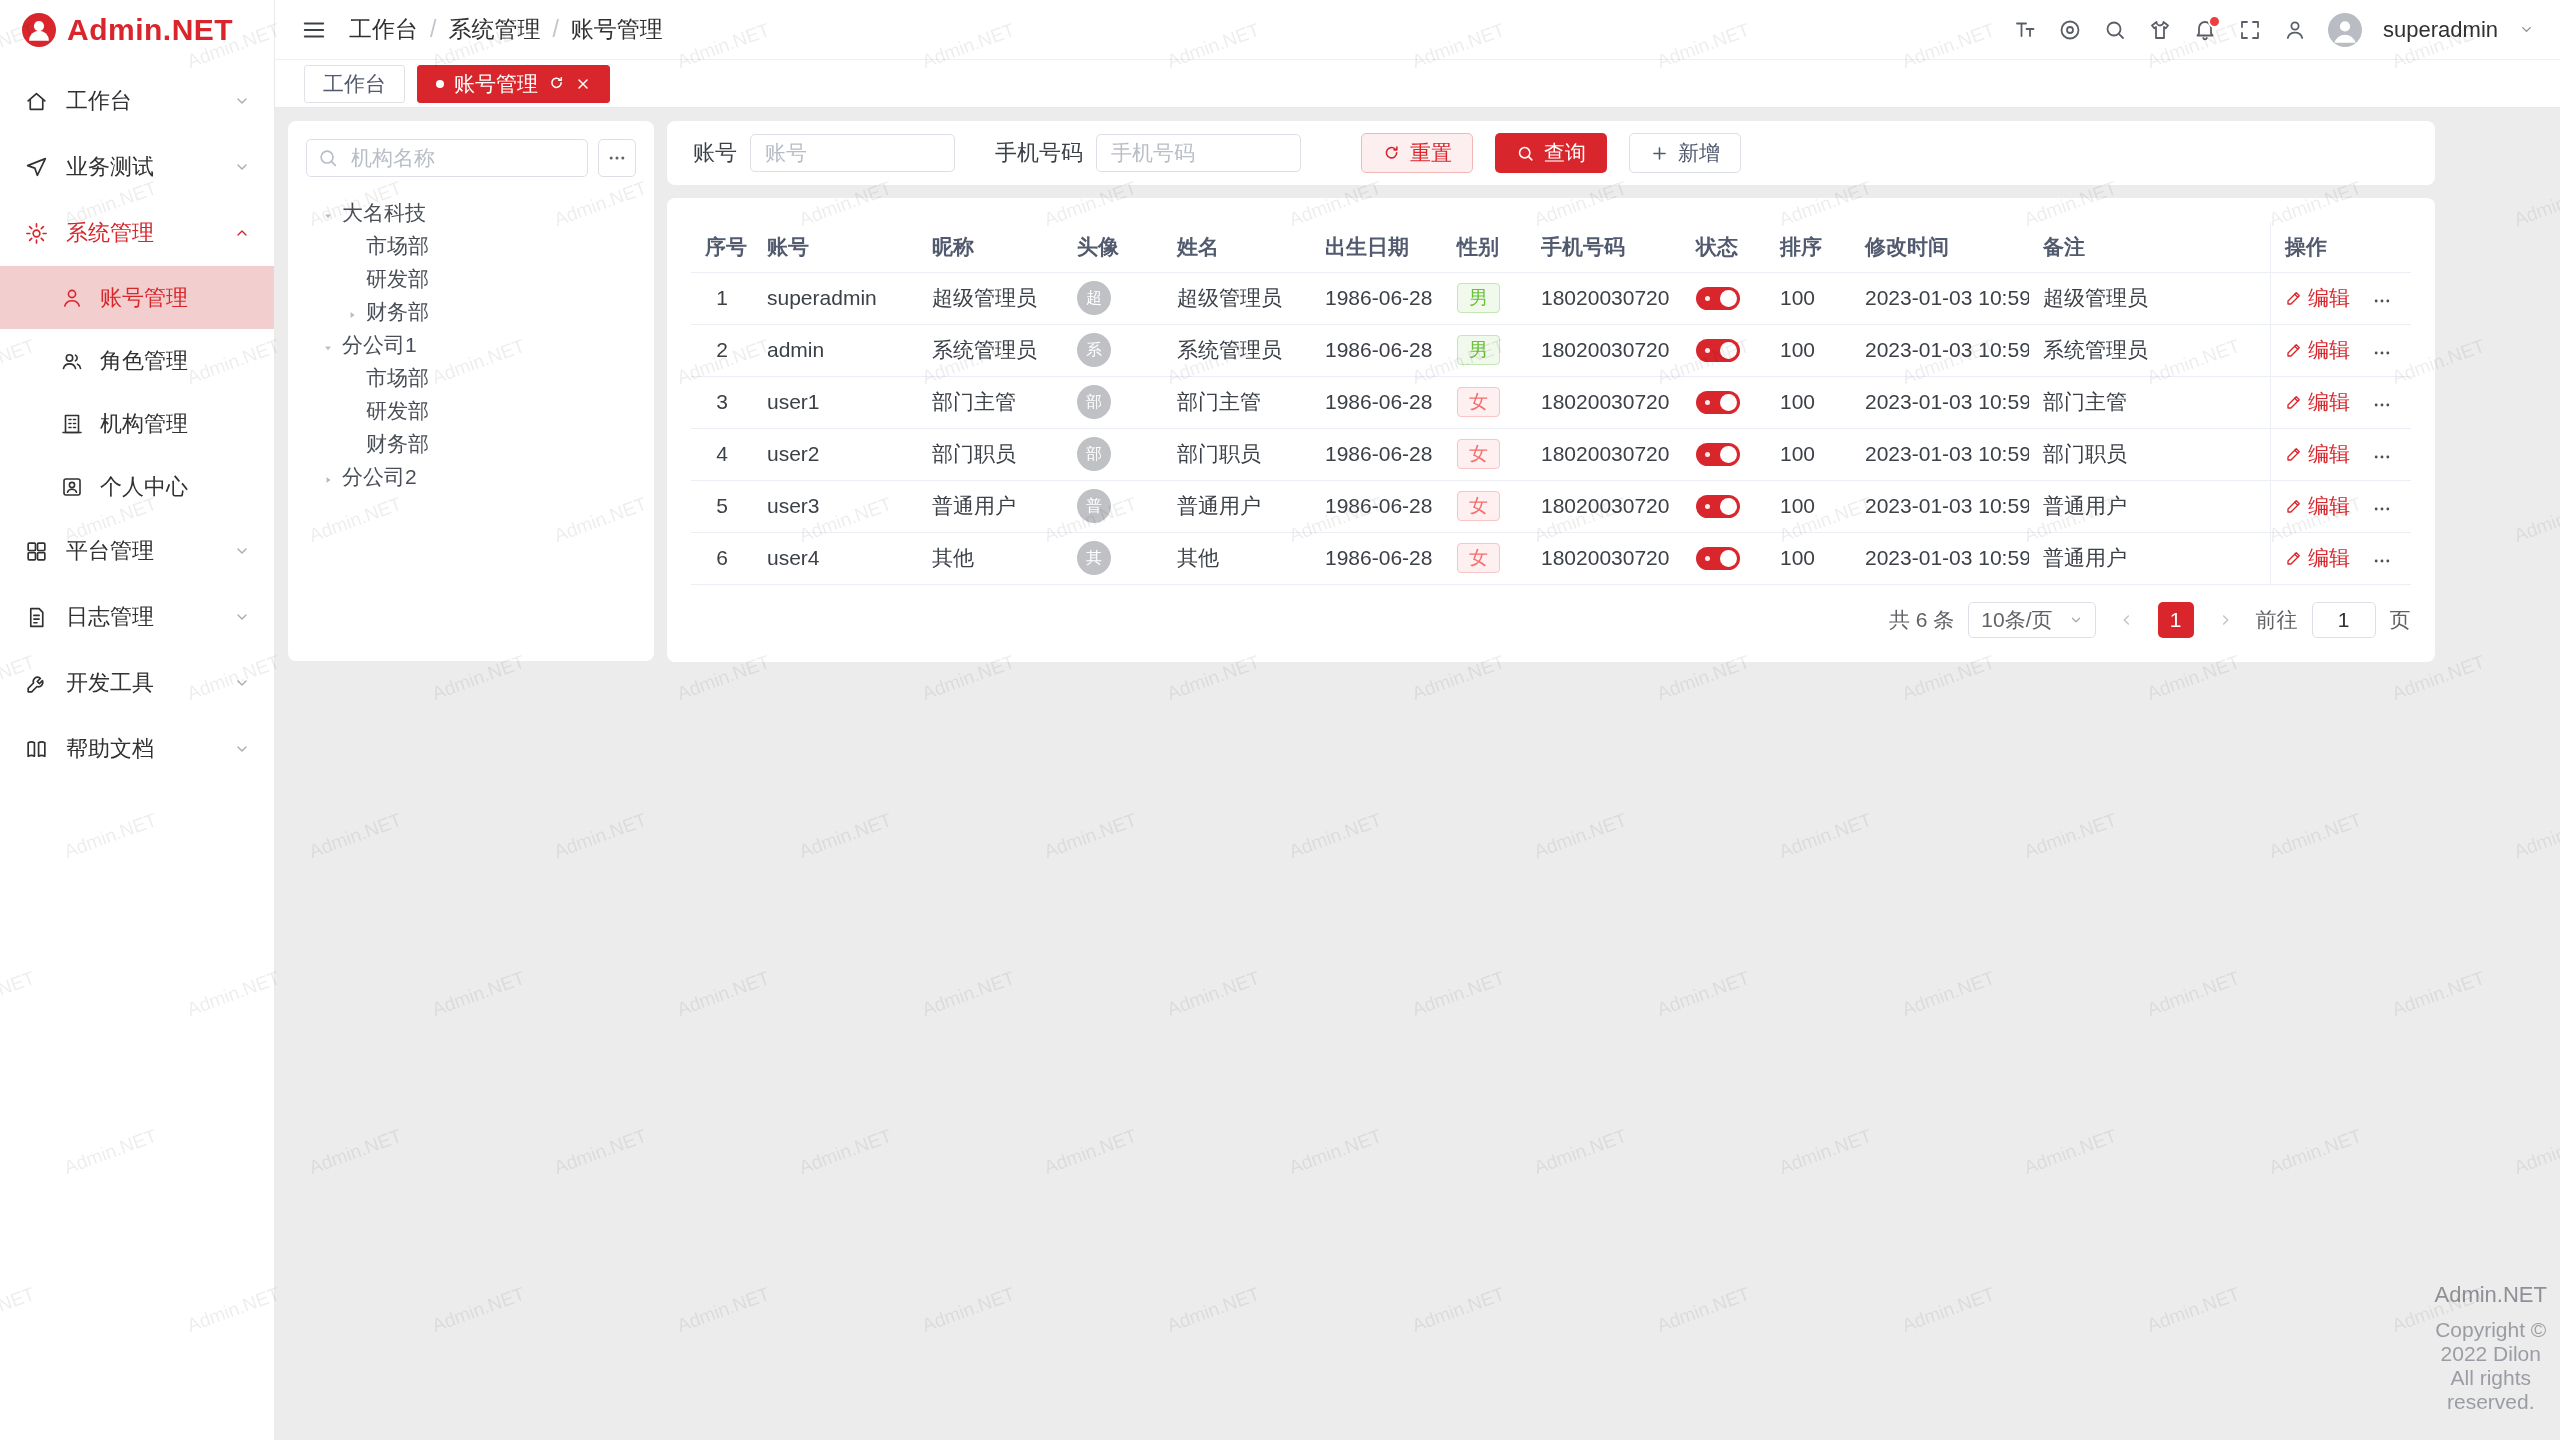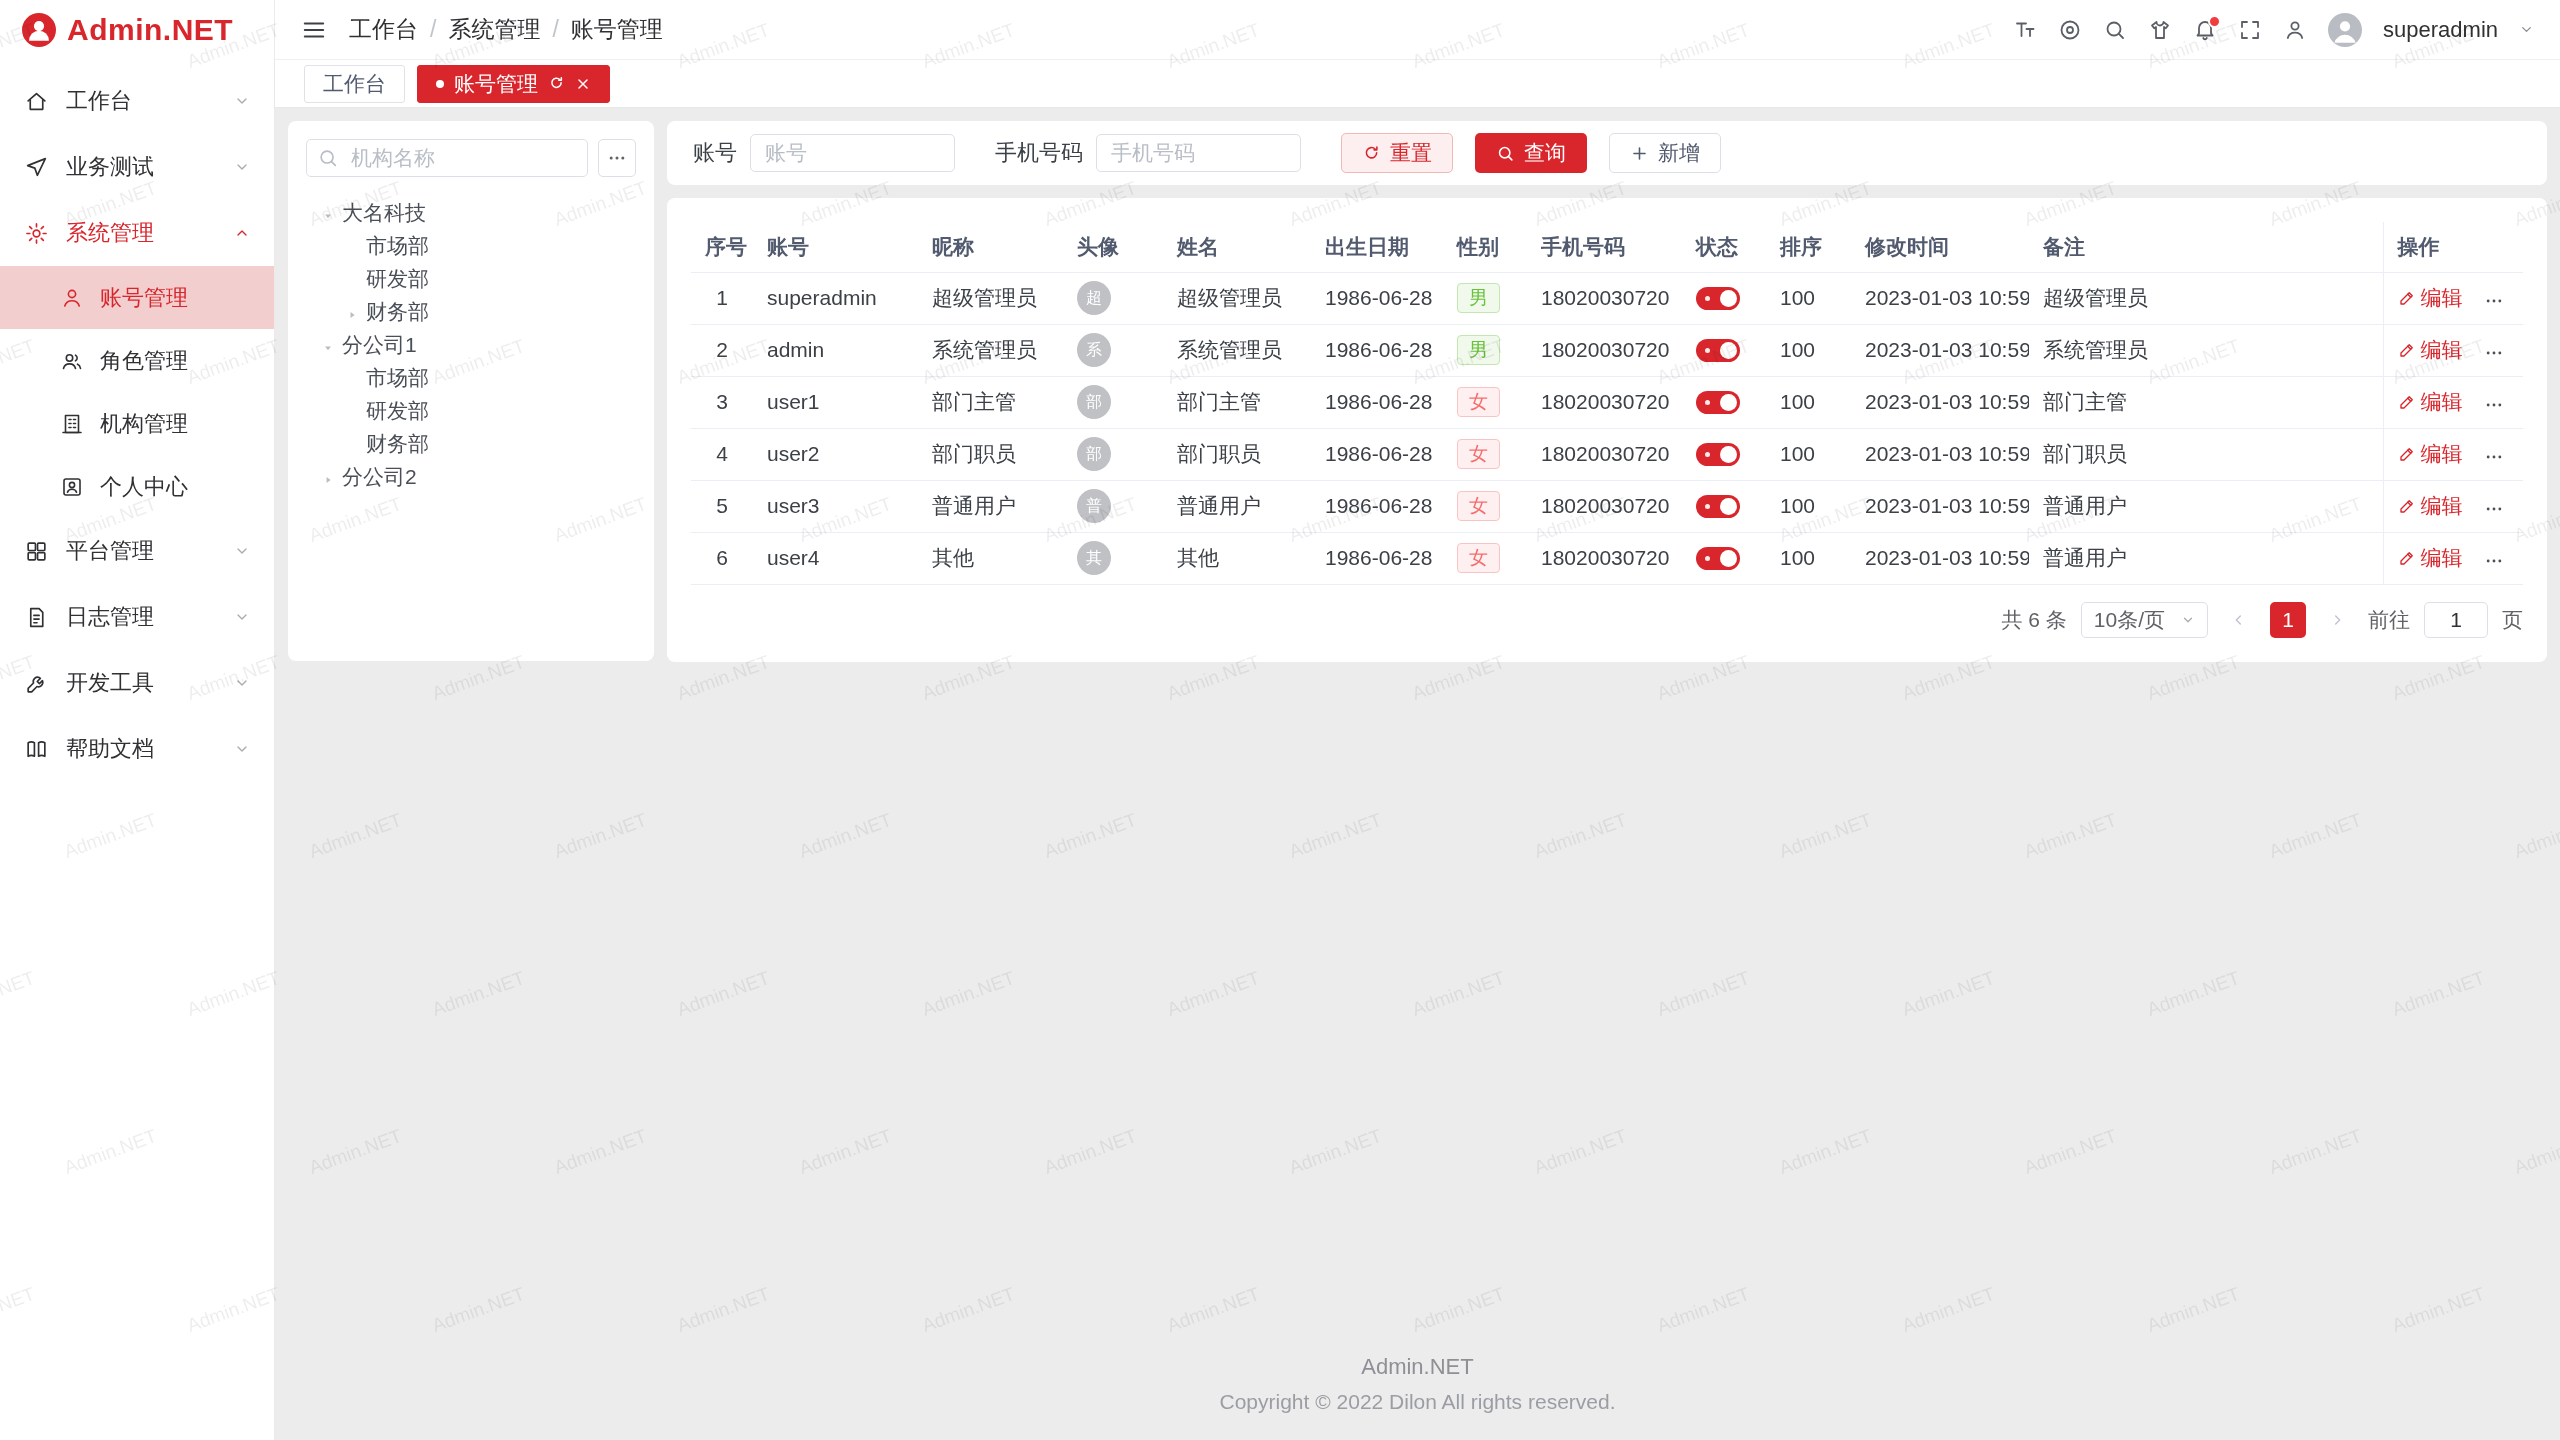--- a/index.html
+++ b/index.html
@@ -53,21 +53,21 @@
   .uchevron{ color:#8a8f99; cursor:pointer; }
 
   
   .tabbar{ height:48px; background:#fff; display:flex; align-items:center; gap:12px; padding:0 29px; border-bottom:1px solid #e8e8e8; box-shadow:0 1px 3px rgba(0,0,0,.04); }
   .tab{ height:38px; display:flex; align-items:center; gap:10px; padding:0 18px; border:1px solid #e0e2e7; border-radius:3px; font-size:21px; color:#515a6e; background:#fff; cursor:pointer; }
   .tab.active{ background:var(--primary); border-color:var(--primary); color:#fff; }
   .tab .dot{ width:8px; height:8px; border-radius:50%; background:#fff; }
   .tab .t-icon{ color:#fff; cursor:pointer; }
 
   
-  .content{ flex:1; display:flex; flex-direction:column; padding:13px 13px 0; background:#ececec; min-height:0; }
+  .content{ flex:1; display:flex; padding:13px 13px 0; background:#ececec; min-height:0; }
   .cards-row{ display:flex; gap:13px; align-items:flex-start; }
 
   .tree-card{ width:366px; flex:none; background:#fff; border-radius:8px; padding:18px; height:540px; overflow:hidden; }
   .tree-toolbar{ display:flex; gap:10px; align-items:center; }
   .search-wrap{ position:relative; flex:1; }
   .input{ height:38px; border:1px solid #dcdfe6; border-radius:5px; padding:0 14px; font-size:21px; color:#303133; outline:none; background:#fff; font-family:inherit; }
   .input::placeholder{ color:#b8bdc6; }
   .search-wrap .input{ width:100%; padding-left:44px; }
   .search-icon-abs{ position:absolute; left:11px; top:50%; transform:translateY(-50%); color:#b8bdc6; }
   .more-btn{ width:38px; height:38px; border:1px solid #dcdfe6; background:#fff; border-radius:5px; color:#606266; display:flex; align-items:center; justify-content:center; cursor:pointer; }
@@ -76,21 +76,21 @@
   .tree-node.l1{ padding-left:34px; }
   .tree-node .caret{ width:24px; color:#b9bcc2; }
   .tree-node .t-label{ margin-left:2px; }
 
   .main-cards{ flex:1; display:flex; flex-direction:column; gap:13px; min-width:0; }
   .query-card{ background:#fff; border-radius:8px; height:64px; display:flex; align-items:center; padding:0 26px; }
   .q-label{ margin-right:13px; color:#3c4047; }
   .q-input{ width:205px; margin-right:40px; }
   .btn{ height:40px; display:inline-flex; align-items:center; gap:9px; padding:0 20px; border-radius:5px; font-size:21px; border:1px solid transparent; cursor:pointer; background:#fff; font-family:inherit; }
   .btn + .btn{ margin-left:22px; }
-  .btn-reset{ background:#fdefef; border-color:#f2b8b6; color:var(--primary); }
+  .btn-reset{ background:#fdefef; border-color:#f2b8b6; color:var(--primary);margin-left:20px; }
   .btn-primary{ background:var(--primary); color:#fff; }
   .btn-plain{ border-color:#dcdfe6; color:#515a6e; }
 
   .table-card{ background:#fff; border-radius:8px; padding:24px; min-height:463px; }
   table{ width:100%; border-collapse:collapse; font-size:21px; color:#3c4047; table-layout:fixed; }
   thead th{ height:50px; text-align:left; padding:0 14px; font-weight:700; color:#515a6e; border-bottom:1px solid #ebeef5; white-space:nowrap; }
   tbody td{ height:52px; padding:0 14px; border-bottom:1px solid #ebeef5; white-space:nowrap; overflow:hidden; }
   td.center, th.center{ text-align:center; }
   th.op, td.op{ border-left:1px solid #ebeef5; }
   .avatar-circle{ width:34px; height:34px; border-radius:50%; background:#bfc1c5; color:#fff; font-size:16px; display:inline-flex; align-items:center; justify-content:center; }

